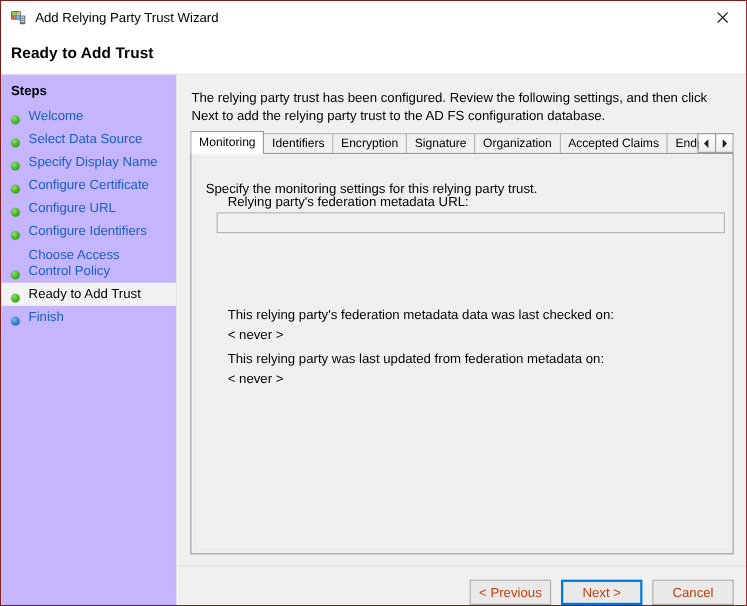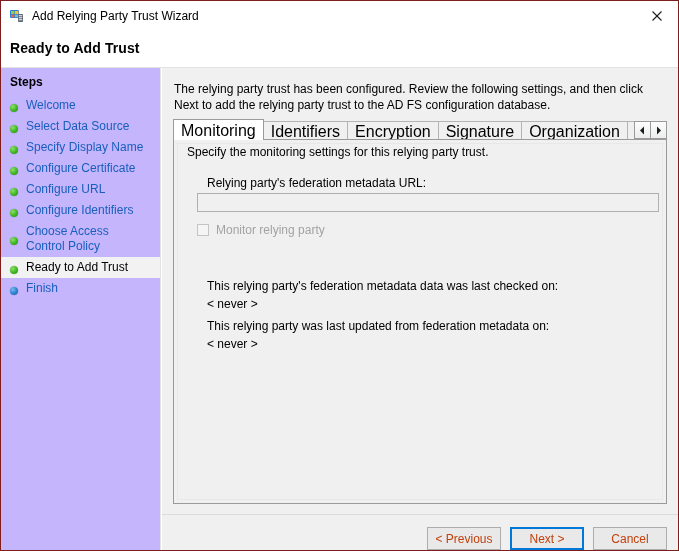--- a/index.html
+++ b/index.html
@@ -100,21 +100,21 @@
   }
   #steps-title {
     margin: 7px 0 6px 9px;
     font-size: 12px;
     font-weight: bold;
     color: #000000;
   }
   .step {
     position: relative;
     display: flex;
-    align-items: center;
+    align-items: flex-end;
     padding: 3px 6px 3px 9px;
     min-height: 15px;
     box-sizing: border-box;
   }
   .step.current {
     background: #f2f2f2;
   }
   .bullet {
     flex: 0 0 auto;
     width: 8px;
@@ -169,21 +169,21 @@
     height: 21px;
     display: flex;
     align-items: flex-end;
     overflow: hidden;
     box-sizing: border-box;
   }
   .tab {
     height: 19px;
     line-height: 19px;
     padding: 0 7px;
-    font-size: 16px;
+    font-size: 11px;
     color: #000000;
     background: #f0f0f0;
     border: 1px solid #b4b4b4;
     border-bottom: none;
     margin-right: -1px;
     box-sizing: border-box;
     white-space: nowrap;
   }
   .tab.selected {
     height: 21px;
@@ -231,21 +231,21 @@
     box-sizing: border-box;
   }
 
   .page-line {
     position: absolute;
     font-size: 12px;
     line-height: 16px;
     color: #000000;
     white-space: nowrap;
   }
-  #lbl-specify { left: 9px; top: 0; }
+  #lbl-specify { left: 9px; top: 19px; }
   #lbl-url     { left: 29px; top: 31px; }
   #url-input {
     position: absolute;
     left: 19px;
     top: 49px;
     width: 462px;
     height: 19px;
     background: #f0f0f0;
     border: 1px solid #b0b0b0;
     box-sizing: border-box;
@@ -428,24 +428,20 @@
 
       <div id="tabpage">
         <div id="tabpage-inner">
 
           <div class="page-line" id="lbl-specify">Specify the monitoring settings for this relying party trust.</div>
 
           <div class="page-line" id="lbl-url">Relying party's federation metadata URL:</div>
 
           <input id="url-input" type="text" disabled="" value="" style="">
 
-          <div class="checkrow" id="chk-monitor-row">
-            <span class="chk-box"></span>
-            <span class="chk-label">Monitor relying party</span>
-          </div>
 
 
           <div class="page-line" id="lbl-checked-on">This relying party's federation metadata data was last checked on:</div>
           <div class="page-line" id="val-checked-on">&lt; never &gt;</div>
 
           <div class="page-line" id="lbl-updated-on">This relying party was last updated from federation metadata on:</div>
           <div class="page-line" id="val-updated-on">&lt; never &gt;</div>
 
         </div>
       </div>

